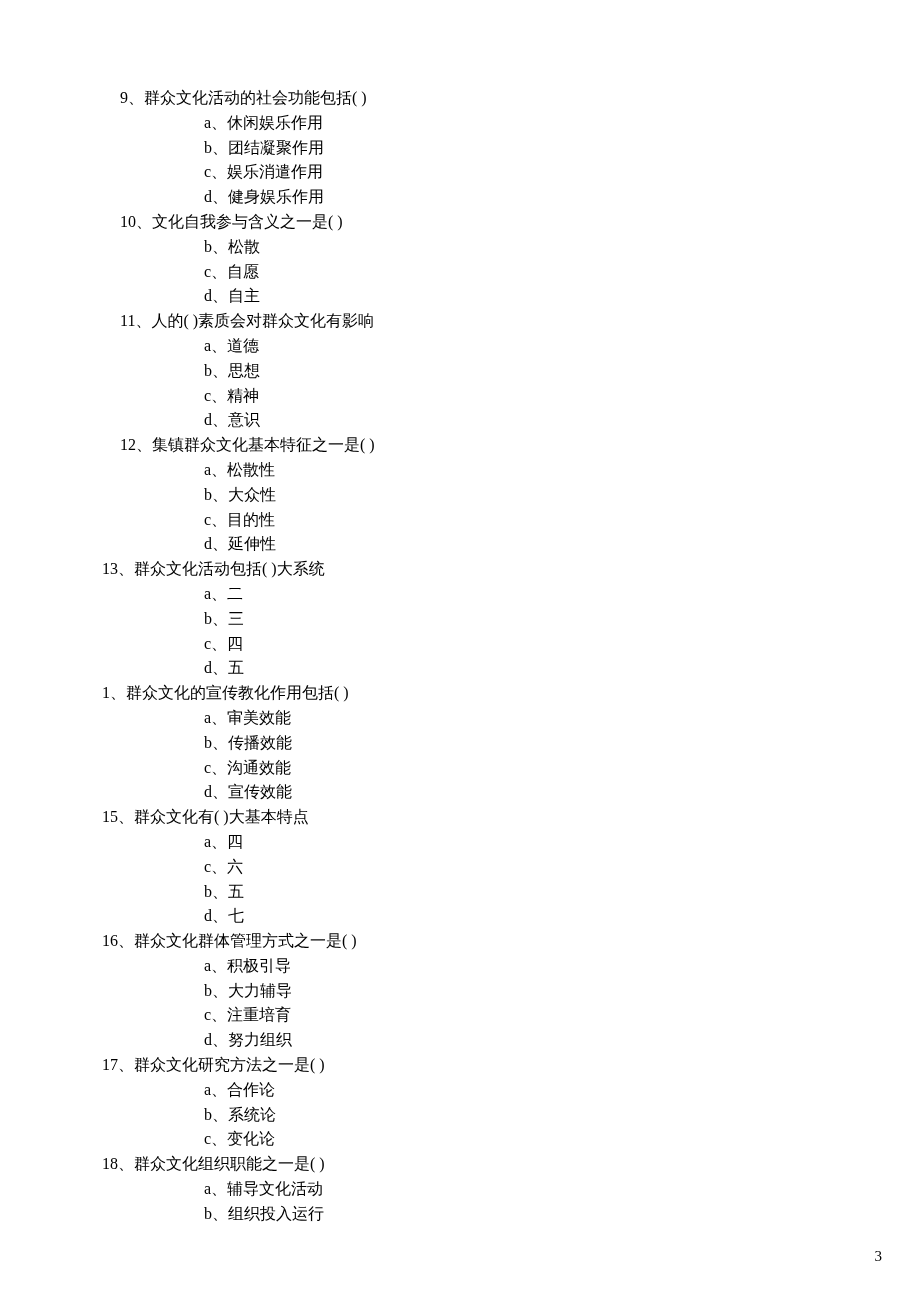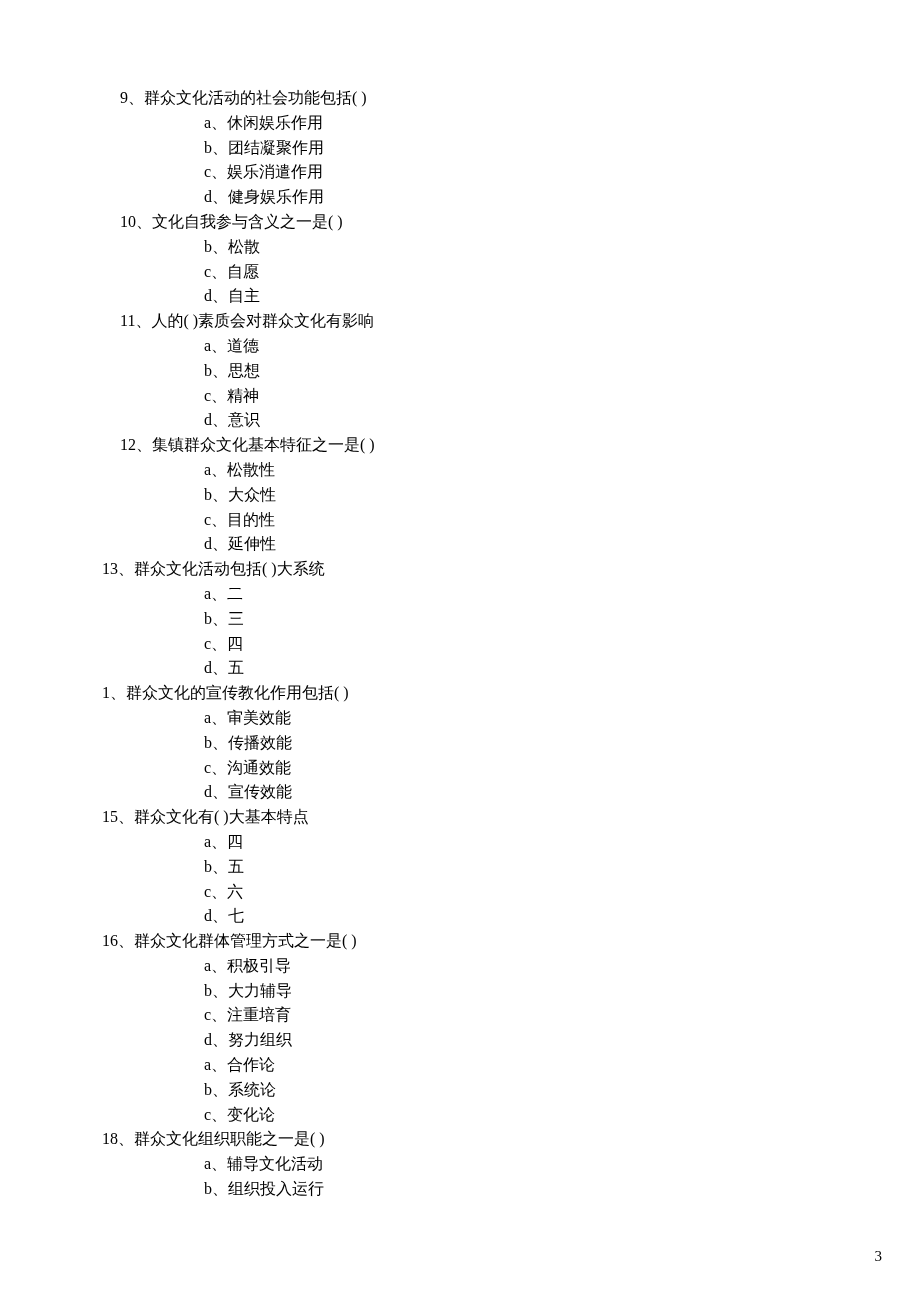--- a/index.html
+++ b/index.html
@@ -79,31 +79,32 @@
     <div class="q-head indent-2"><span>1、</span><span>群众文化的宣传教化作用包括(       )</span></div>
     <div class="q-options">
       <div class="opt"><span>a、</span><span>审美效能</span></div>
       <div class="opt"><span>b、</span><span>传播效能</span></div>
       <div class="opt"><span>c、</span><span>沟通效能</span></div>
       <div class="opt"><span>d、</span><span>宣传效能</span></div>
     </div>
     <div class="q-head indent-2"><span>15、</span><span>群众文化有(       )大基本特点</span></div>
     <div class="q-options">
       <div class="opt"><span>a、</span><span>四</span></div>
+      <div class="opt"><span>c、</span><span>六</span></div>
       <div class="opt"><span>b、</span><span>五</span></div>
-      <div class="opt"><span>c、</span><span>六</span></div>
       <div class="opt"><span>d、</span><span>七</span></div>
     </div>
     <div class="q-head indent-2"><span>16、</span><span>群众文化群体管理方式之一是(       )</span></div>
     <div class="q-options">
       <div class="opt"><span>a、</span><span>积极引导</span></div>
       <div class="opt"><span>b、</span><span>大力辅导</span></div>
       <div class="opt"><span>c、</span><span>注重培育</span></div>
       <div class="opt"><span>d、</span><span>努力组织</span></div>
     </div>
+    <div class="q-head indent-2"><span>17、</span><span>群众文化研究方法之一是(       )</span></div>
     <div class="q-options">
       <div class="opt"><span>a、</span><span>合作论</span></div>
       <div class="opt"><span>b、</span><span>系统论</span></div>
       <div class="opt"><span>c、</span><span>变化论</span></div>
     </div>
     <div class="q-head indent-2"><span>18、</span><span>群众文化组织职能之一是(       )</span></div>
     <div class="q-options">
       <div class="opt"><span>a、</span><span>辅导文化活动</span></div>
       <div class="opt"><span>b、</span><span>组织投入运行</span></div>
     </div>

